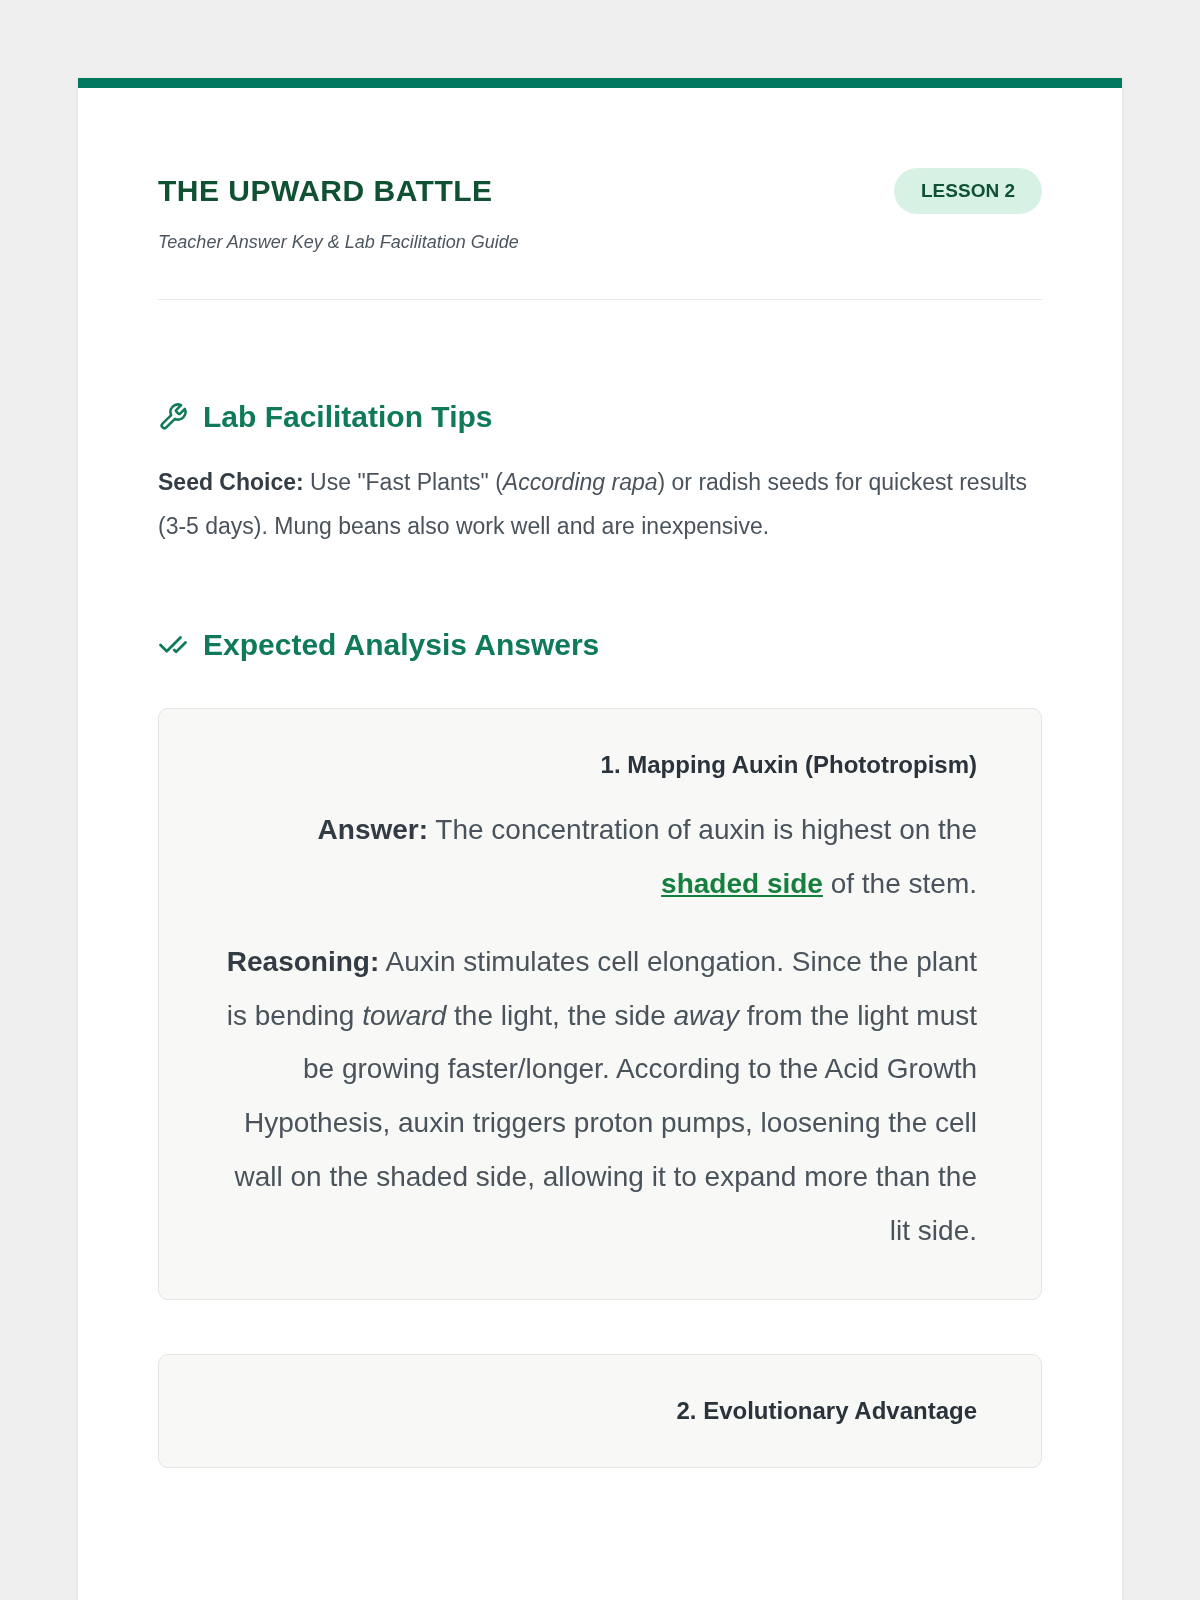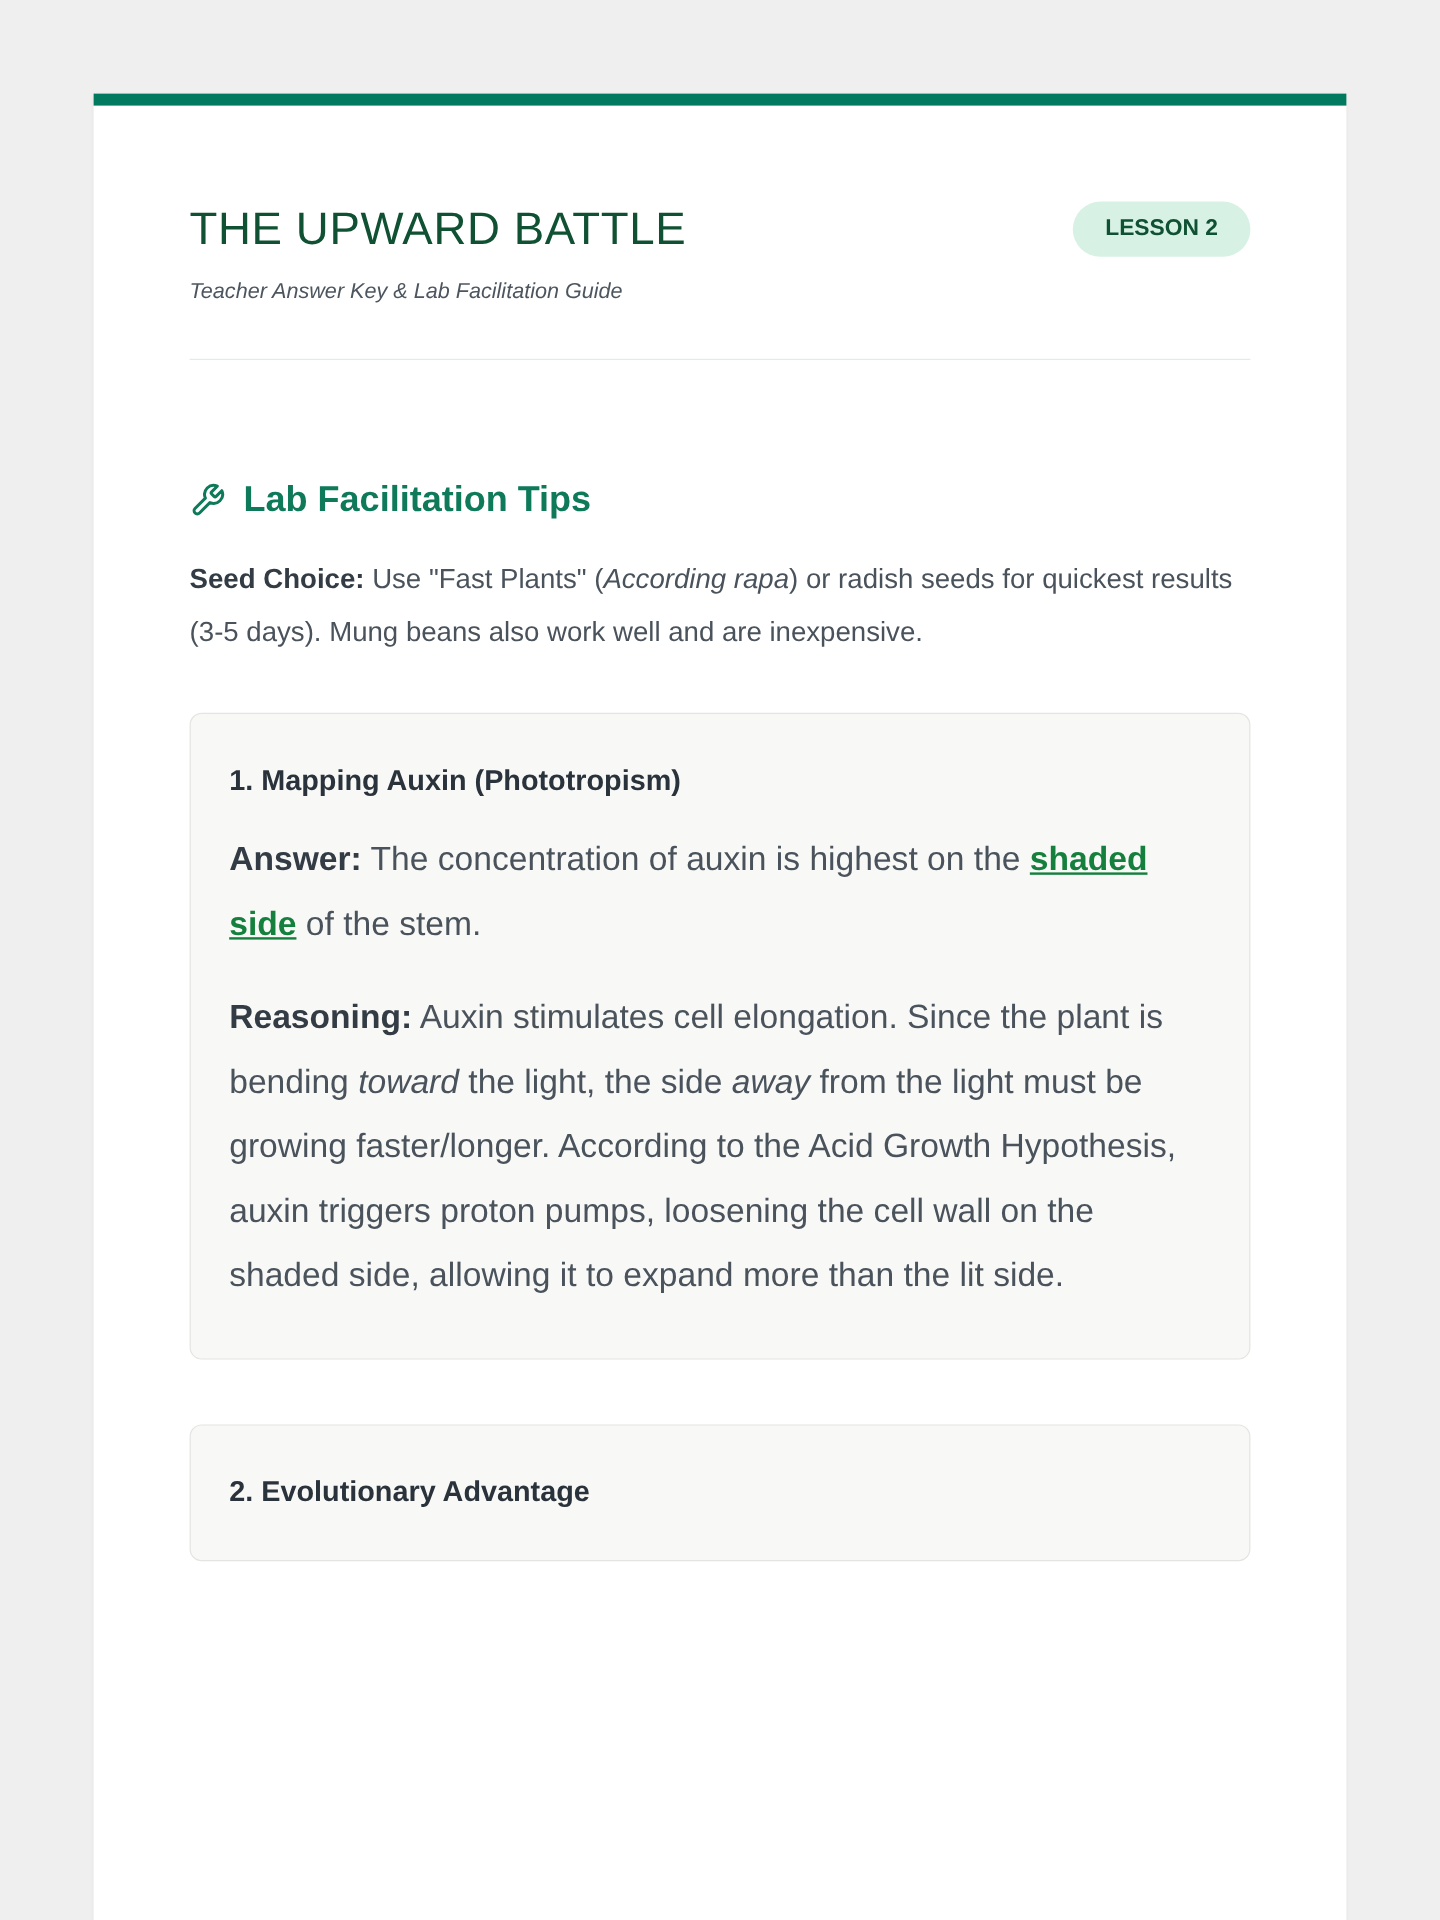--- a/index.html
+++ b/index.html
@@ -15,22 +15,22 @@
     margin: 78px auto 0;
     background: #ffffff;
     min-height: 1900px;
     box-shadow: 0 1px 4px rgba(0,0,0,0.07);
   }
   .accent-bar { height: 10px; background: var(--accent, #00795f); }
   .content { padding: 80px 80px 80px; }
 
   .title-row { display: flex; justify-content: space-between; align-items: center; }
   h1 {
-    font-size: 38px;
-    font-weight: normal;
+    font-size: 30px;
+    font-weight: bold;
     color: var(--title-color, #0f5132);
     letter-spacing: 0.5px;
   }
   .badge {
     background: var(--badge-bg, #d7f2e4);
     color: var(--badge-text, #0f5132);
     font-weight: bold;
     font-size: 19px;
     padding: 12px 27px;
     border-radius: 30px;
@@ -62,21 +62,22 @@
     color: #4a535c;
     margin-top: 26px;
   }
   .body-text strong, .card-text strong { color: #333c44; }
 
   .answer-card {
     margin-top: 46px;
     background: #f8f8f6;
     border: 1px solid #e4e4e1;
     border-radius: 10px;
-    padding: 42px 32px;
+    padding: 42px 64px;
+    text-align: right;
   }
   .answer-card + .answer-card { margin-top: 54px; }
   .card-title { font-size: 24px; font-weight: bold; color: #2a333b; }
   .card-text {
     font-size: 28px;
     line-height: 1.92;
     color: #4a535c;
     margin-top: 24px;
   }
   .highlight {
@@ -109,20 +110,27 @@
           </svg>
         <span>Lab Facilitation Tips</span>
       </h2>
 
       <p class="body-text"><strong>Seed Choice:</strong><span> Use "Fast Plants" (</span><em>According rapa</em><span>) or radish seeds for quickest results (3-5 days). Mung beans also work well and are inexpensive.</span></p>
 
 
     </section>
 
     <section>
+      <h2 class="section-heading mt-lg">
+        <svg viewBox="0 0 24 24" fill="none" stroke="currentColor" stroke-width="2.2" stroke-linecap="round" stroke-linejoin="round">
+            <path d="M18 6 7 17l-5-5"></path>
+            <path d="m22 10-7.5 7.5L13 16"></path>
+          </svg>
+        <span>Expected Analysis Answers</span>
+      </h2>
 
       <div class="answer-card">
         <h3 class="card-title">1. Mapping Auxin (Phototropism)</h3>
 
         <p class="card-text"><strong>Answer:</strong><span> The concentration of auxin is highest on the </span><span class="highlight">shaded side</span><span> of the stem.</span></p>
 
         <p class="card-text"><strong>Reasoning:</strong><span> Auxin stimulates cell elongation. Since the plant is bending </span><em>toward</em><span> the light, the side </span><em>away</em><span> from the light must be growing faster/longer. According to the Acid Growth Hypothesis, auxin triggers proton pumps, loosening the cell wall on the shaded side, allowing it to expand more than the lit side.</span></p>
       </div>
 
       <div class="answer-card">

